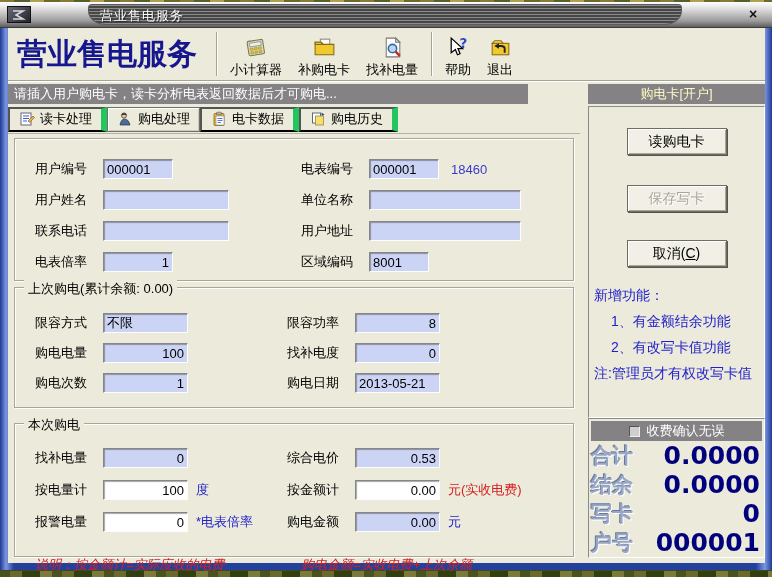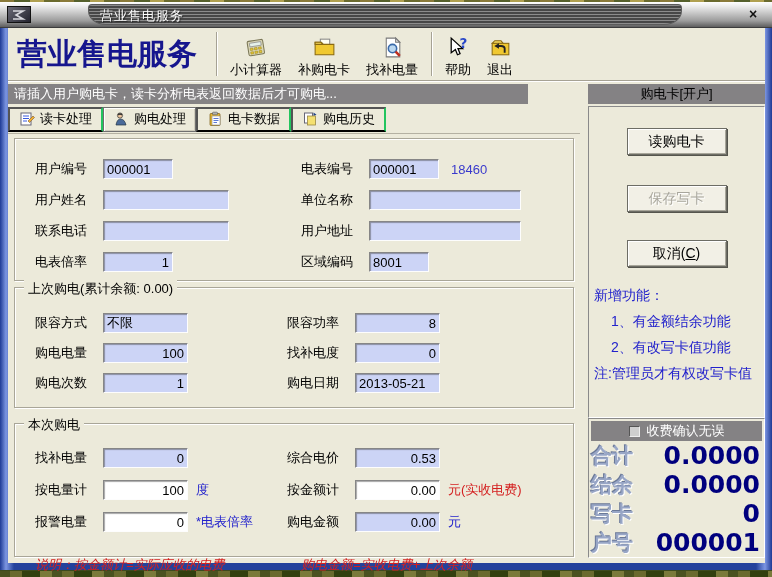--- a/index.html
+++ b/index.html
@@ -47,27 +47,27 @@
   .tool-btn { display:flex; flex-direction:column; align-items:center; justify-content:flex-end;
     height:50px; padding:0 8px; font-size:13px; color:#000; background:none; border:none; gap:1px; }
   .tool-btn svg { width:25px; height:25px; display:block; }
 
   .content { position:absolute; top:53px; left:0; width:757px; height:482px; }
 
   
   .msg-bar { position:absolute; left:0; top:3px; width:520px; height:20px;
     background:#848284; color:#fff; font-size:13px; line-height:20px; padding-left:6px; white-space:nowrap; }
   .rp-header { position:absolute; left:580px; top:3px; width:177px; height:20px;
-    background:#848284; color:#000000; font-size:13px; line-height:20px; text-align:center; }
+    background:#848284; color:#fef9c3; font-size:13px; line-height:20px; text-align:center; }
 
   
   .tabs { position:absolute; left:0; top:24px; width:572px; height:29px;
     display:flex; align-items:center; border-bottom:1px solid #b4b1a2; }
   .tab { display:flex; align-items:center; gap:5px; height:25px; padding:0 9px;
-    font-size:13px; border-right:2px solid #22c55e; background:none; white-space:nowrap; }
+    font-size:13px; border-right:6px solid #22c55e; background:none; white-space:nowrap; }
   .tab.selected { border:1px solid #6f6f6f;
     box-shadow:inset 1px 1px 0 #ffffff, inset -1px -1px 0 #cfccbc; }
   .tab svg { width:16px; height:16px; display:block; }
 
   
   .fieldset { position:absolute; border:1px solid #a9a698;
     box-shadow:1px 1px 0 #ffffff, inset 1px 1px 0 #ffffff; }
   .legend { position:absolute; top:-8px; left:9px; background:#eceada; padding:0 4px;
     font-size:13px; color:#000; white-space:nowrap; }
   .fs1 { left:6px; top:57px;  width:560px; height:143px; }

